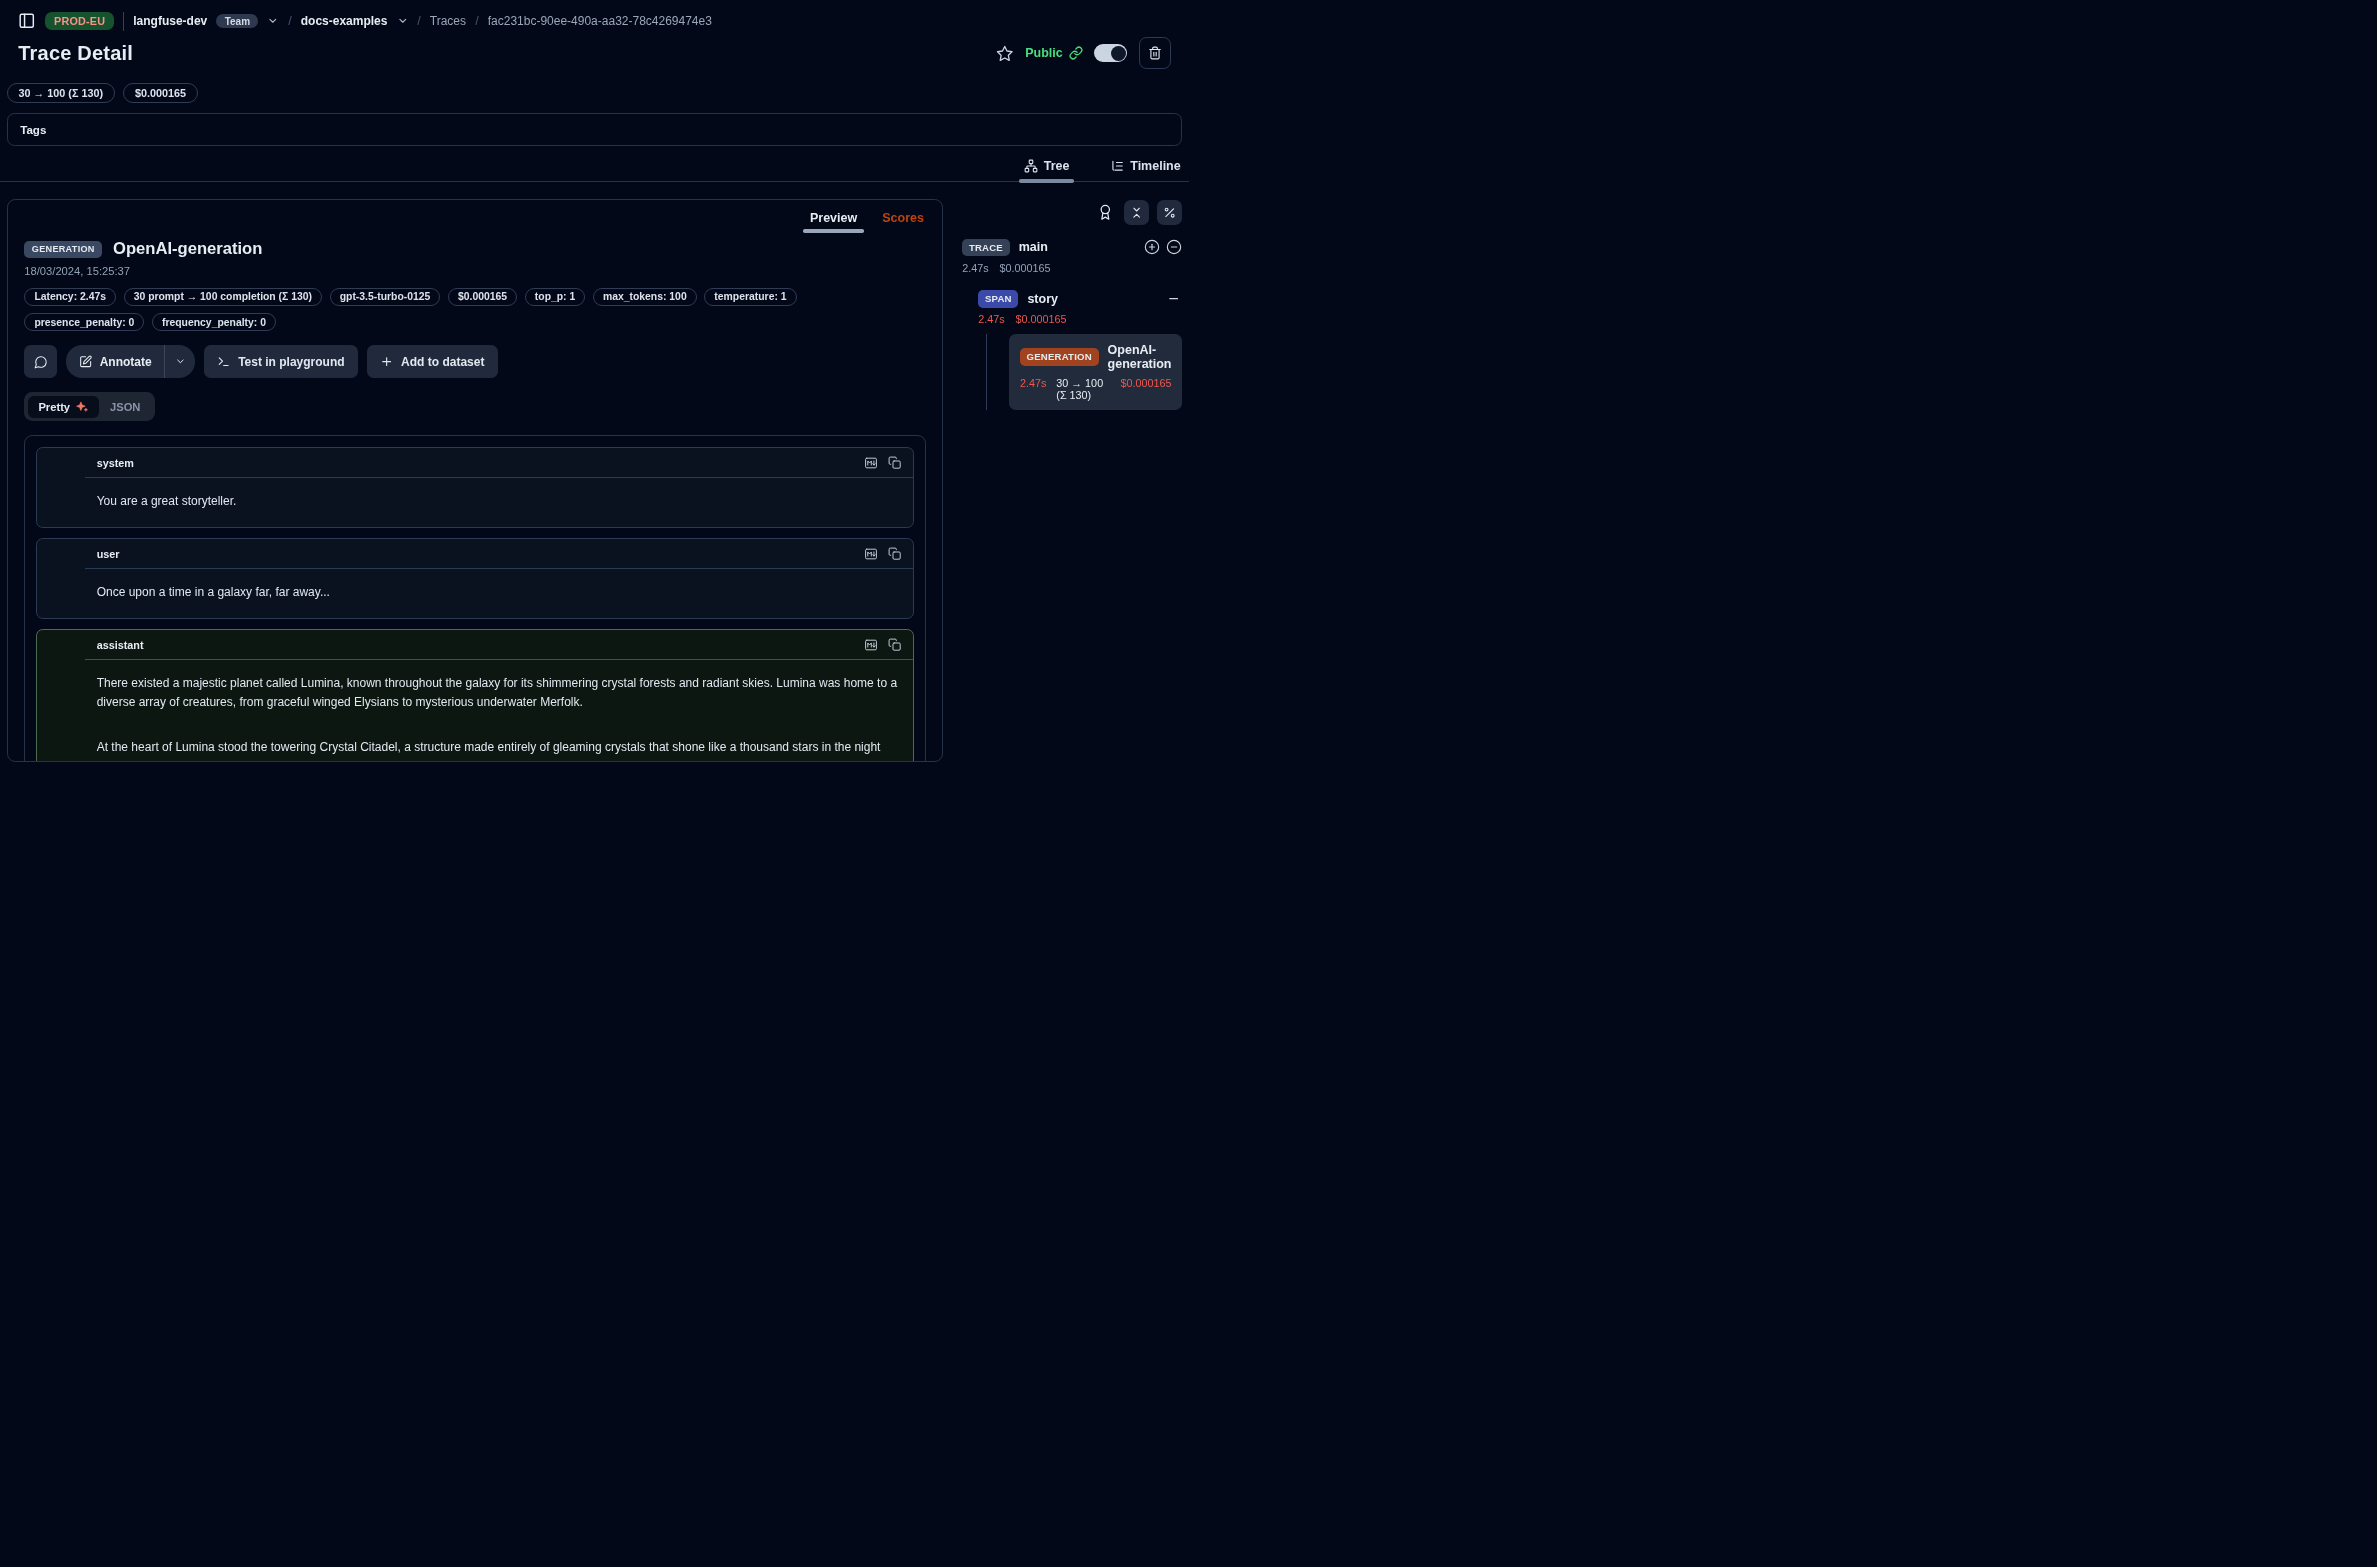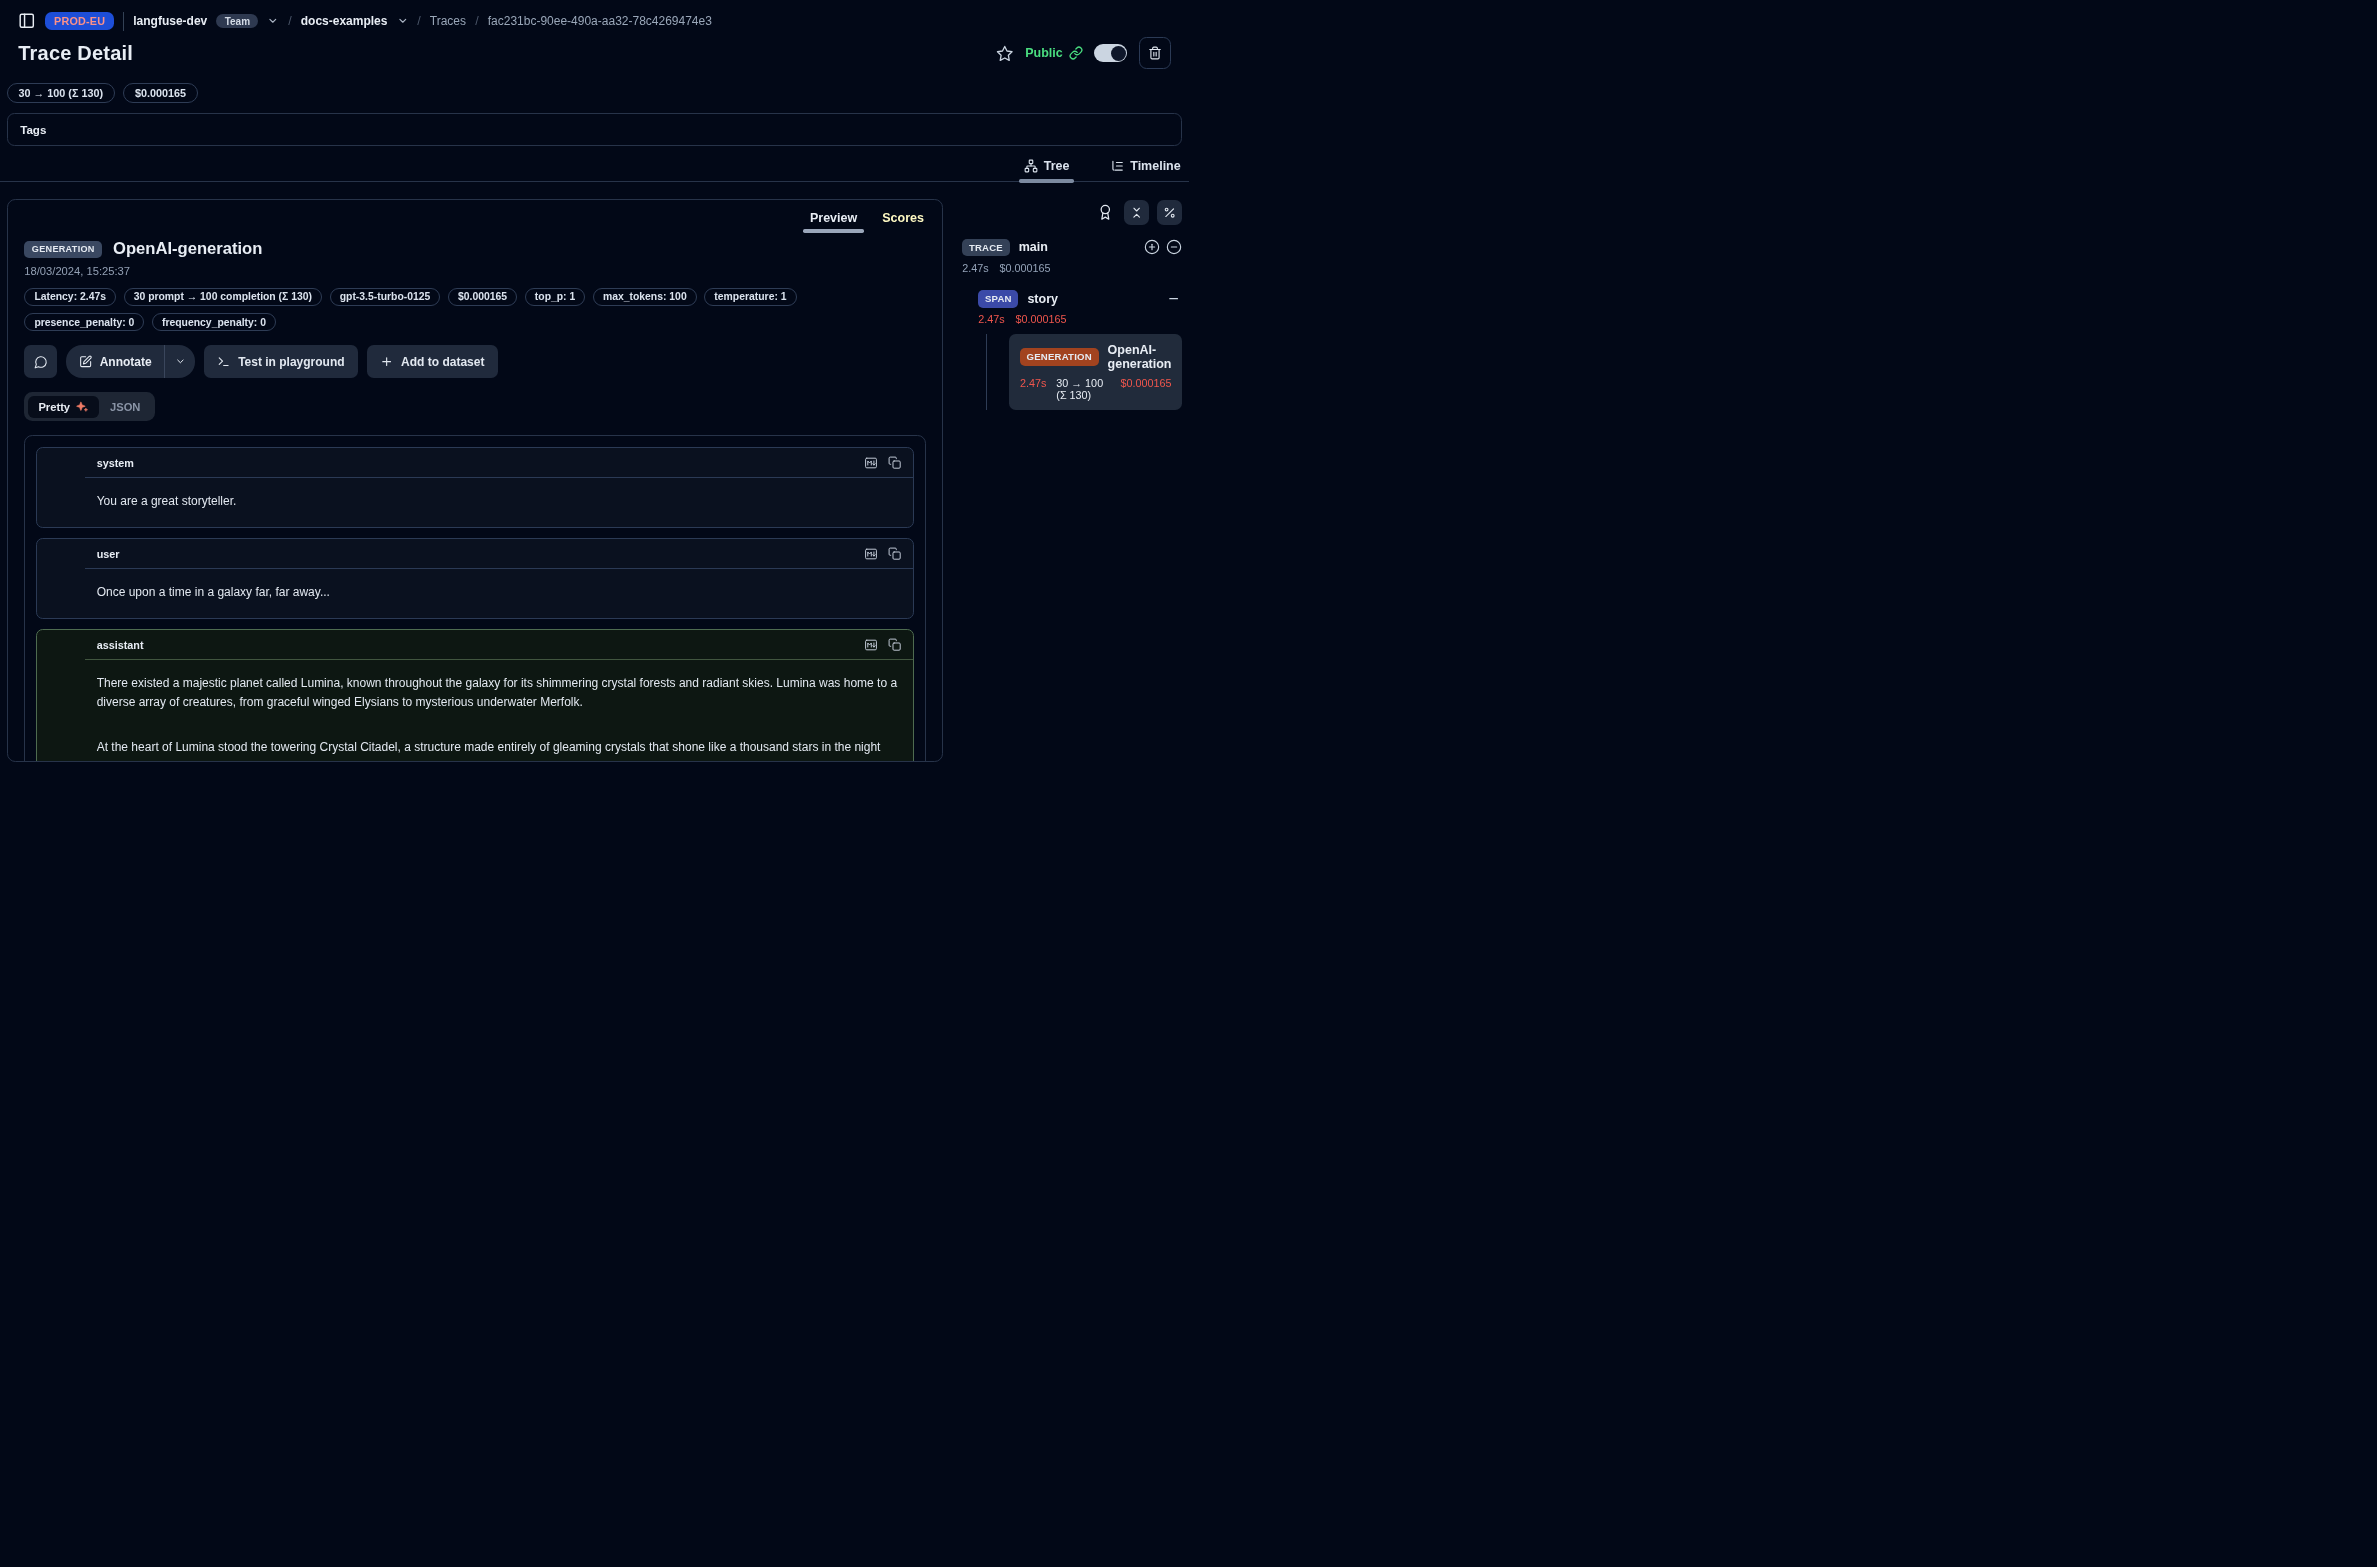--- a/index.html
+++ b/index.html
@@ -10,21 +10,21 @@
     width:1189px; height:784px;
     overflow:hidden;
   }
   .page { position:relative; width:1189px; height:784px; }
 
   svg { display:block; }
 
   
   .topbar { display:flex; align-items:center; gap:9.1px; padding:11.6px 18.3px 0 18.3px; }
   .panel-toggle { color:#e8edf4; cursor:pointer; }
-  .env-badge { background:#1d4ed8; color:#fb9189; font-size:10.8px; font-weight:700; padding:3.3px 9.1px; border-radius:6.7px; letter-spacing:0.2px; }
+  .env-badge { background:#14532d; color:#fb9189; font-size:10.8px; font-weight:700; padding:3.3px 9.1px; border-radius:6.7px; letter-spacing:0.2px; }
   .v-divider { width:0.8px; height:19px; background:#334155; }
   .crumb { font-size:12px; font-weight:600; color:#e8edf4; }
   .crumb.muted { color:#9aa7b9; font-weight:500; }
   .org-badge { background:#2e3950; color:#d4dbe6; font-size:10px; font-weight:600; padding:1.7px 8.3px; border-radius:8.3px; }
   .chev { color:#aab4c4; }
   .slash { color:#4a5568; font-size:12.5px; }
 
   
   .title-row { display:flex; align-items:center; justify-content:space-between; padding:6.7px 18.3px 11.6px 18.3px; }
   .page-title { font-size:20px; font-weight:800; letter-spacing:0.2px; }
@@ -46,21 +46,21 @@
   
   .view-tabs { margin-top:13.3px; display:flex; justify-content:flex-end; gap:41px; padding-right:8.3px; border-bottom:0.8px solid #273349; }
   .view-tab { display:flex; align-items:center; gap:5.8px; font-size:12.5px; font-weight:600; color:#dbe3ee; padding-bottom:7.5px; position:relative; cursor:pointer; }
   .view-tab.active::after { content:""; position:absolute; left:-5px; right:-5px; bottom:-1.7px; height:3.3px; background:#7c8aa0; border-radius:1.7px; }
 
   
   .content { display:flex; gap:19px; padding:16.6px 6.7px 0 6.7px; align-items:flex-start; }
   .main-panel { width:986px; height:563px; border:0.8px solid #273349; border-radius:8.3px; overflow:hidden; display:flex; flex-direction:column; }
   .panel-tabs { display:flex; justify-content:flex-end; gap:25px; padding:11.6px 18.3px 0 18.3px; }
   .panel-tab { font-size:12.5px; font-weight:700; color:#e8edf4; padding-bottom:7.5px; position:relative; cursor:pointer; }
-  .panel-tab.inactive { color:#fef9c3; font-weight:600; }
+  .panel-tab.inactive { color:#c2410c; font-weight:600; }
   .panel-tab.active::after { content:""; position:absolute; left:-6.7px; right:-6.7px; bottom:0; height:3.3px; background:#9aa6ba; border-radius:1.7px; }
   .panel-body { padding:3.3px 16.6px 0 16.6px; flex:1; display:flex; flex-direction:column; }
 
   .obs-heading { display:flex; align-items:center; gap:10.8px; margin-top:3.3px; }
   .type-badge { background:#3a4861; color:#e6ebf2; font-size:9.1px; font-weight:700; letter-spacing:0.3px; padding:3.3px 7.5px; border-radius:5px; }
   .obs-title { font-size:16.6px; font-weight:800; }
   .obs-timestamp { margin-top:5.8px; font-size:11.2px; color:#93a0b4; }
 
   .param-row { display:flex; flex-wrap:wrap; gap:7.5px; margin-top:10.8px; }
   .param-pill { border:0.8px solid #2e3c55; border-radius:10.8px; padding:2.5px 9.1px; font-size:10.4px; font-weight:700; color:#dbe3ee; white-space:nowrap; }

